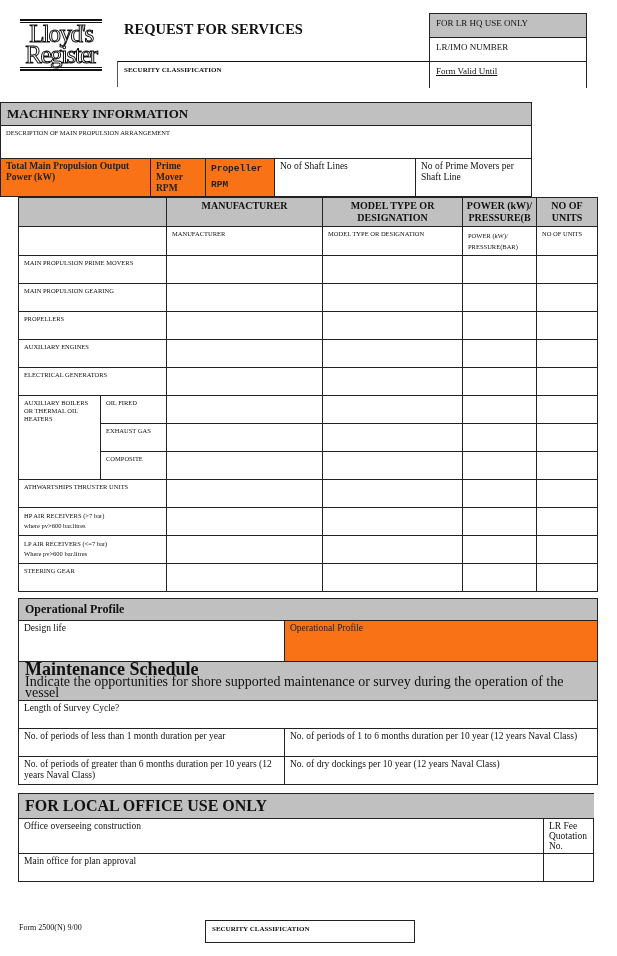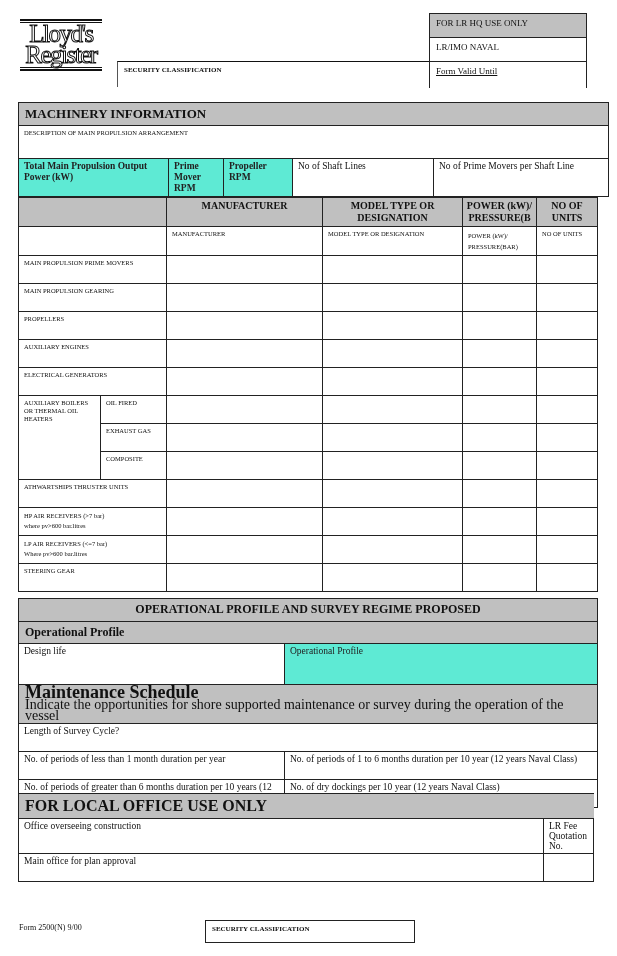--- a/index.html
+++ b/index.html
@@ -11,64 +11,65 @@
   .logo .w { font-family: "Liberation Serif", serif; font-size: 25px; line-height: 21px; letter-spacing: -1.5px; color: #fff; -webkit-text-stroke: 1px #111; font-weight: normal; }
   .title { left: 124px; top: 21px; font-size: 14.5px; font-weight: bold; line-height: 17px; }
   .secbox { left: 117px; top: 61px; width: 312px; height: 26px; border-left: 1px solid #555; border-top: 1px solid #111; font-size: 7px; font-weight: bold; padding: 4px 0 0 6px; }
   .hqbox { left: 429px; top: 13px; width: 158px; height: 75px; border: 1px solid #222; border-bottom: none; }
   .hqbox .r { height: 24px; border-bottom: 1px solid #222; font-size: 9px; padding: 4px 0 0 6px; }
   .hqbox .r.grey { background: #c0c0c0; }
   .hqbox .r.last { border-bottom: none; text-decoration: underline; }
   table { border-collapse: collapse; position: absolute; }
   td { border: 1px solid #222; vertical-align: top; }
   .grey { background: #c0c0c0; }
-  .dark { background: #5eead4; color: #222; }
+  .dark { background: #f97316; color: #222; }
   .hdr { font-weight: bold; font-size: 13px; padding: 3px 6px; }
   .sm { font-size: 6.5px; padding: 3px 5px; font-family: "Liberation Serif", serif; }
   .md { font-size: 9.5px; padding: 2px 5px; }
   .colh { font-size: 10px; font-weight: bold; text-align: center; padding: 2px 3px; line-height: 12px; }
   .footer { font-size: 8px; }
 </style>
 </head>
 <body>
 
 <div class="abs logo">
   <div class="rule"></div>
   <div class="rule thin"></div>
   <div class="w">Lloyd's</div>
   <div class="w">Register</div>
   <div class="rule thin" style="margin-top:2px"></div>
   <div class="rule" style="margin-top:1px"></div>
 </div>
 
 <div class="abs title">
+  <div>REQUEST FOR SERVICES</div>
 </div>
 
 <div class="abs secbox">
   <span>SECURITY CLASSIFICATION</span>
 </div>
 
 <div class="abs hqbox">
   <div class="r grey">FOR LR HQ USE ONLY</div>
-  <div class="r"><span>LR/IMO NAVAL</span></div>
+  <div class="r"><span>LR/IMO NUMBER</span></div>
   <div class="r last"><span>Form Valid Until</span></div>
 </div>
 
-<table style="left:18px; top:102px; width:591px;">
+<table style="left:0; top:102px; width:532px;">
   <tbody>
       <tr style="height:22px">
     <td colspan="5" class="grey hdr">MACHINERY INFORMATION</td>
   </tr>
   <tr style="height:33px">
     <td colspan="5" class="sm"><span>DESCRIPTION OF MAIN PROPULSION ARRANGEMENT</span></td>
   </tr>
   <tr style="height:28px">
     <td class="dark md" style="width:150px; font-weight:bold; line-height:11px;"><span>Total Main Propulsion Output Power (kW)</span></td>
     <td class="dark md" style="width:55px; font-weight:bold; line-height:11px;"><span>Prime Mover RPM</span></td>
-    <td class="dark md" style="width:69px; font-weight:bold; line-height:11px;"><span>Propeller RPM</span></td>
+    <td class="dark md" style="width:69px; font-weight:bold; line-height:16px;font-family:Liberation Mono, monospace;"><span>Propeller RPM</span></td>
     <td class="md" style="width:141px; line-height:11px;"><span>No of Shaft Lines</span></td>
     <td class="md" style="line-height:11px;"><span>No of Prime Movers per Shaft Line</span></td>
   </tr>
 </tbody>
   </table>
 
 <table style="left:18px; top:197px; width:580px;">
   <tbody>
       <tr style="height:28px" class="grey">
     <td colspan="2" style="width:148px"></td>
@@ -177,23 +178,20 @@
     <td></td>
         <td></td>
         <td></td>
         <td></td>
   </tr>
 </tbody>
   </table>
 
 <table style="left:18px; top:598px; width:580px;">
   <tbody>
-      <tr style="height:23px">
-    <td colspan="2" class="grey" style="font-size:12px; font-weight:bold; text-align:center; padding:3px;">OPERATIONAL PROFILE AND SURVEY REGIME PROPOSED</td>
-  </tr>
   <tr style="height:21px">
     <td colspan="2" class="grey" style="font-size:12px; font-weight:bold; padding:3px 6px;">Operational Profile</td>
   </tr>
   <tr style="height:41px">
     <td class="md" style="width:266px; background:#fff"><span>Design life</span></td>
     <td class="md dark"><span>Operational Profile</span></td>
   </tr>
   <tr style="height:26px">
     <td colspan="2" class="grey" style="padding:1px 6px 2px;">
       <div style="font-size:18px; font-weight:bold; line-height:13px">Maintenance Schedule</div>

